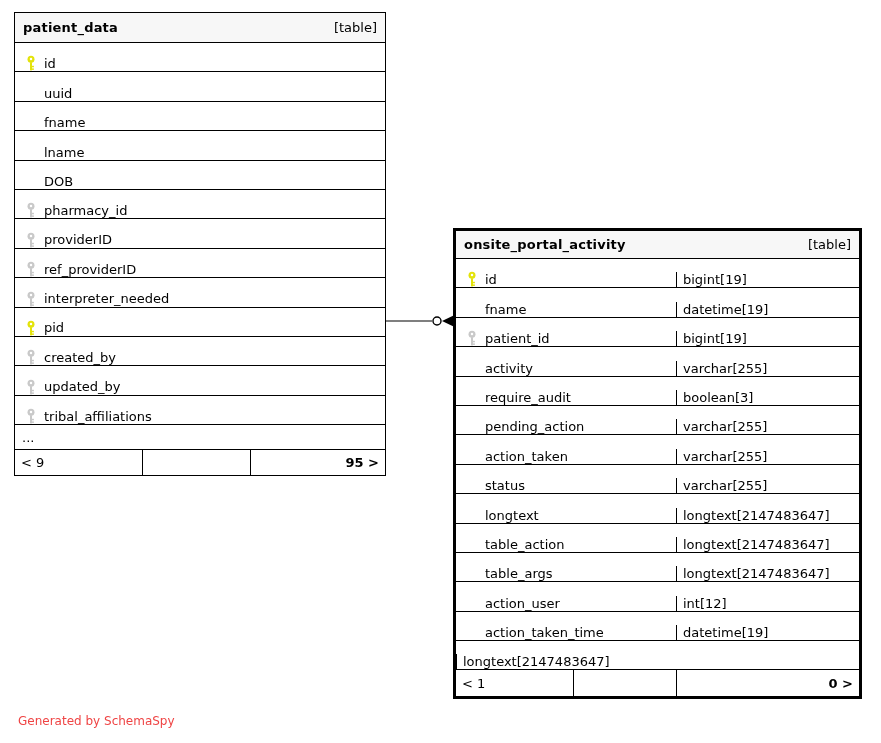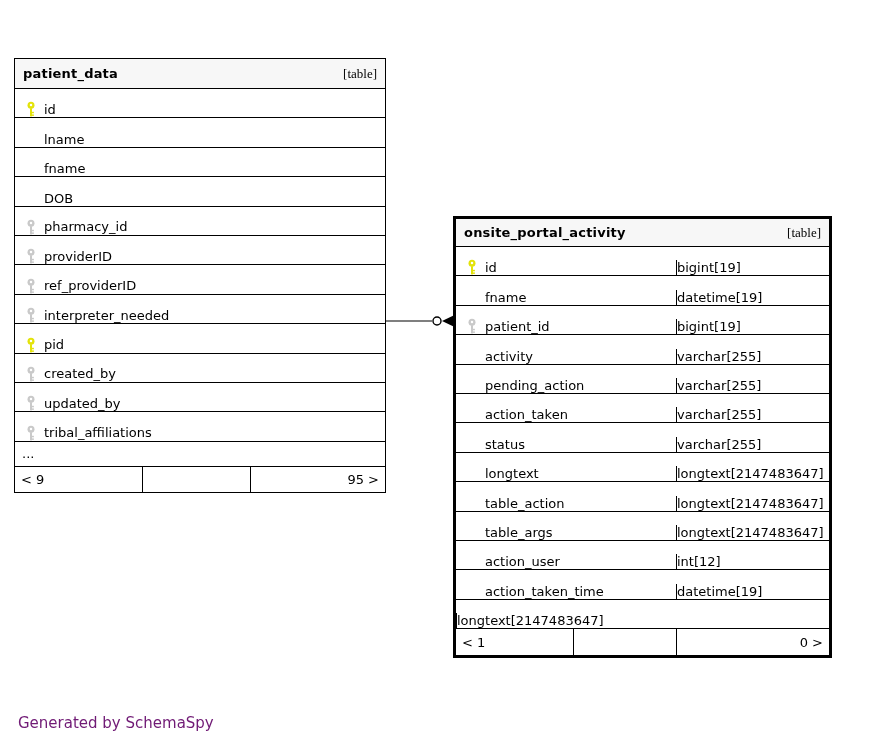--- a/index.html
+++ b/index.html
@@ -31,21 +31,21 @@
     align-items: center;
     justify-content: space-between;
     background: #f7f7f7;
     border-bottom: 1px solid #000000;
     padding: 0 8px;
     box-sizing: border-box;
   }
   #table-patient-data .thead { height: 30px; }
   #table-onsite-portal-activity .thead { height: 28px; }
   .tname { font-weight: bold; letter-spacing: 0.2px; }
-  .ttag { font-weight: normal; font-family: Liberation Serif, serif; }
+  .ttag { font-weight: normal; }
   .trow {
     display: flex;
     align-items: flex-end;
     height: 29.4px;
     border-bottom: 1px solid #000000;
     box-sizing: border-box;
   }
   .cell-name {
     display: flex;
     align-items: center;
@@ -54,21 +54,21 @@
     flex: 1 1 auto;
     white-space: nowrap;
     overflow: hidden;
   }
   .entity.with-types .cell-name { flex: 0 0 220px; width: 220px; }
   .cell-type {
     flex: 1 1 auto;
     display: flex;
     align-items: center;
     border-left: 1px solid #000000;
-    padding-left: 0;
+    padding-left: 6px;
     box-sizing: border-box;
     white-space: nowrap;
     overflow: hidden;
   }
   .key-slot {
     width: 15px;
     flex: 0 0 15px;
     margin-right: 6px;
     display: flex;
     align-items: center;
@@ -89,44 +89,44 @@
   }
   #table-patient-data .tfoot { height: 25px; }
   #table-onsite-portal-activity .tfoot { height: 26px; }
   .fcell {
     display: flex;
     align-items: center;
     box-sizing: border-box;
     padding: 0 6px;
   }
   .fcell.mid, .fcell.right { border-left: 1px solid #000000; }
-  .fcell.right { flex: 1 1 auto; justify-content: flex-end; }
+  .fcell.right { flex: 1 1 auto; justify-content: flex-end; font-weight: bold; }
   #table-patient-data .fcell.left  { flex: 0 0 127px; width: 127px; }
   #table-patient-data .fcell.mid   { flex: 0 0 108px; width: 108px; }
   #table-onsite-portal-activity .fcell.left { flex: 0 0 117px; width: 117px; }
   #table-onsite-portal-activity .fcell.mid  { flex: 0 0 103px; width: 103px; }
   .connector {
     position: absolute;
     left: 385px;
     top: 313px;
   }
   .note {
     position: absolute;
     left: 18px;
     top: 714px;
-    font-size: 15px;
-    color: #701a75;
+    font-size: 12px;
+    color: #ef4444;
   }
 </style>
 </head>
 <body>
 
 <div class="canvas">
 
-  <section class="entity" id="table-patient-data" style="left:14px; top:12px; width:372px;margin-top:46px;">
+  <section class="entity" id="table-patient-data" style="left:14px; top:12px; width:372px;">
     <header class="thead">
       <span class="tname">patient_data</span>
       <span class="ttag">[table]</span>
     </header>
     <div class="tbody">
         <div class="trow">
           <div class="cell-name">
             <span class="key-slot">
               <svg width="10" height="16" viewBox="0 0 10 16">
                 <circle cx="5" cy="4.3" r="3.5" fill="#e3e30a"></circle>
@@ -135,27 +135,33 @@
                 <rect x="6" y="10.8" width="1.9" height="1.5" fill="#e3e30a"></rect>
                 <rect x="6" y="13.4" width="1.9" height="1.5" fill="#e3e30a"></rect>
               </svg>
             </span>
             <span>id</span>
           </div>
         </div>
         <div class="trow">
           <div class="cell-name">
             <span class="key-slot"></span>
+            <span>uuid</span>
+          </div>
+        </div>
+        <div class="trow">
+          <div class="cell-name">
+            <span class="key-slot"></span>
+            <span>fname</span>
+          </div>
+        </div>
+        <div class="trow">
+          <div class="cell-name">
+            <span class="key-slot"></span>
             <span>lname</span>
-          </div>
-        </div>
-        <div class="trow">
-          <div class="cell-name">
-            <span class="key-slot"></span>
-            <span>fname</span>
           </div>
         </div>
         <div class="trow">
           <div class="cell-name">
             <span class="key-slot"></span>
             <span>DOB</span>
           </div>
         </div>
         <div class="trow">
           <div class="cell-name">
@@ -273,21 +279,21 @@
     <div class="ellipsis-row">
       <span>...</span>
     </div>
     <footer class="tfoot">
       <span class="fcell left">&lt; 9</span>
       <span class="fcell mid"></span>
       <span class="fcell right">95 &gt;</span>
     </footer>
   </section>
 
-  <section class="entity emphasized with-types" id="table-onsite-portal-activity" style="left:453px; top:216px; width:379px;">
+  <section class="entity emphasized with-types" id="table-onsite-portal-activity" style="left:453px; top:228px; width:409px;">
     <header class="thead">
       <span class="tname">onsite_portal_activity</span>
       <span class="ttag">[table]</span>
     </header>
     <div class="tbody">
         <div class="trow">
           <div class="cell-name">
             <span class="key-slot">
               <svg width="10" height="16" viewBox="0 0 10 16">
                 <circle cx="5" cy="4.3" r="3.5" fill="#e3e30a"></circle>
@@ -322,20 +328,27 @@
             <span>patient_id</span>
           </div>
           <div class="cell-type">bigint[19]</div>
         </div>
         <div class="trow">
           <div class="cell-name">
             <span class="key-slot"></span>
             <span>activity</span>
           </div>
           <div class="cell-type">varchar[255]</div>
+        </div>
+        <div class="trow">
+          <div class="cell-name">
+            <span class="key-slot"></span>
+            <span>require_audit</span>
+          </div>
+          <div class="cell-type">boolean[3]</div>
         </div>
         <div class="trow">
           <div class="cell-name">
             <span class="key-slot"></span>
             <span>pending_action</span>
           </div>
           <div class="cell-type">varchar[255]</div>
         </div>
         <div class="trow">
           <div class="cell-name">

